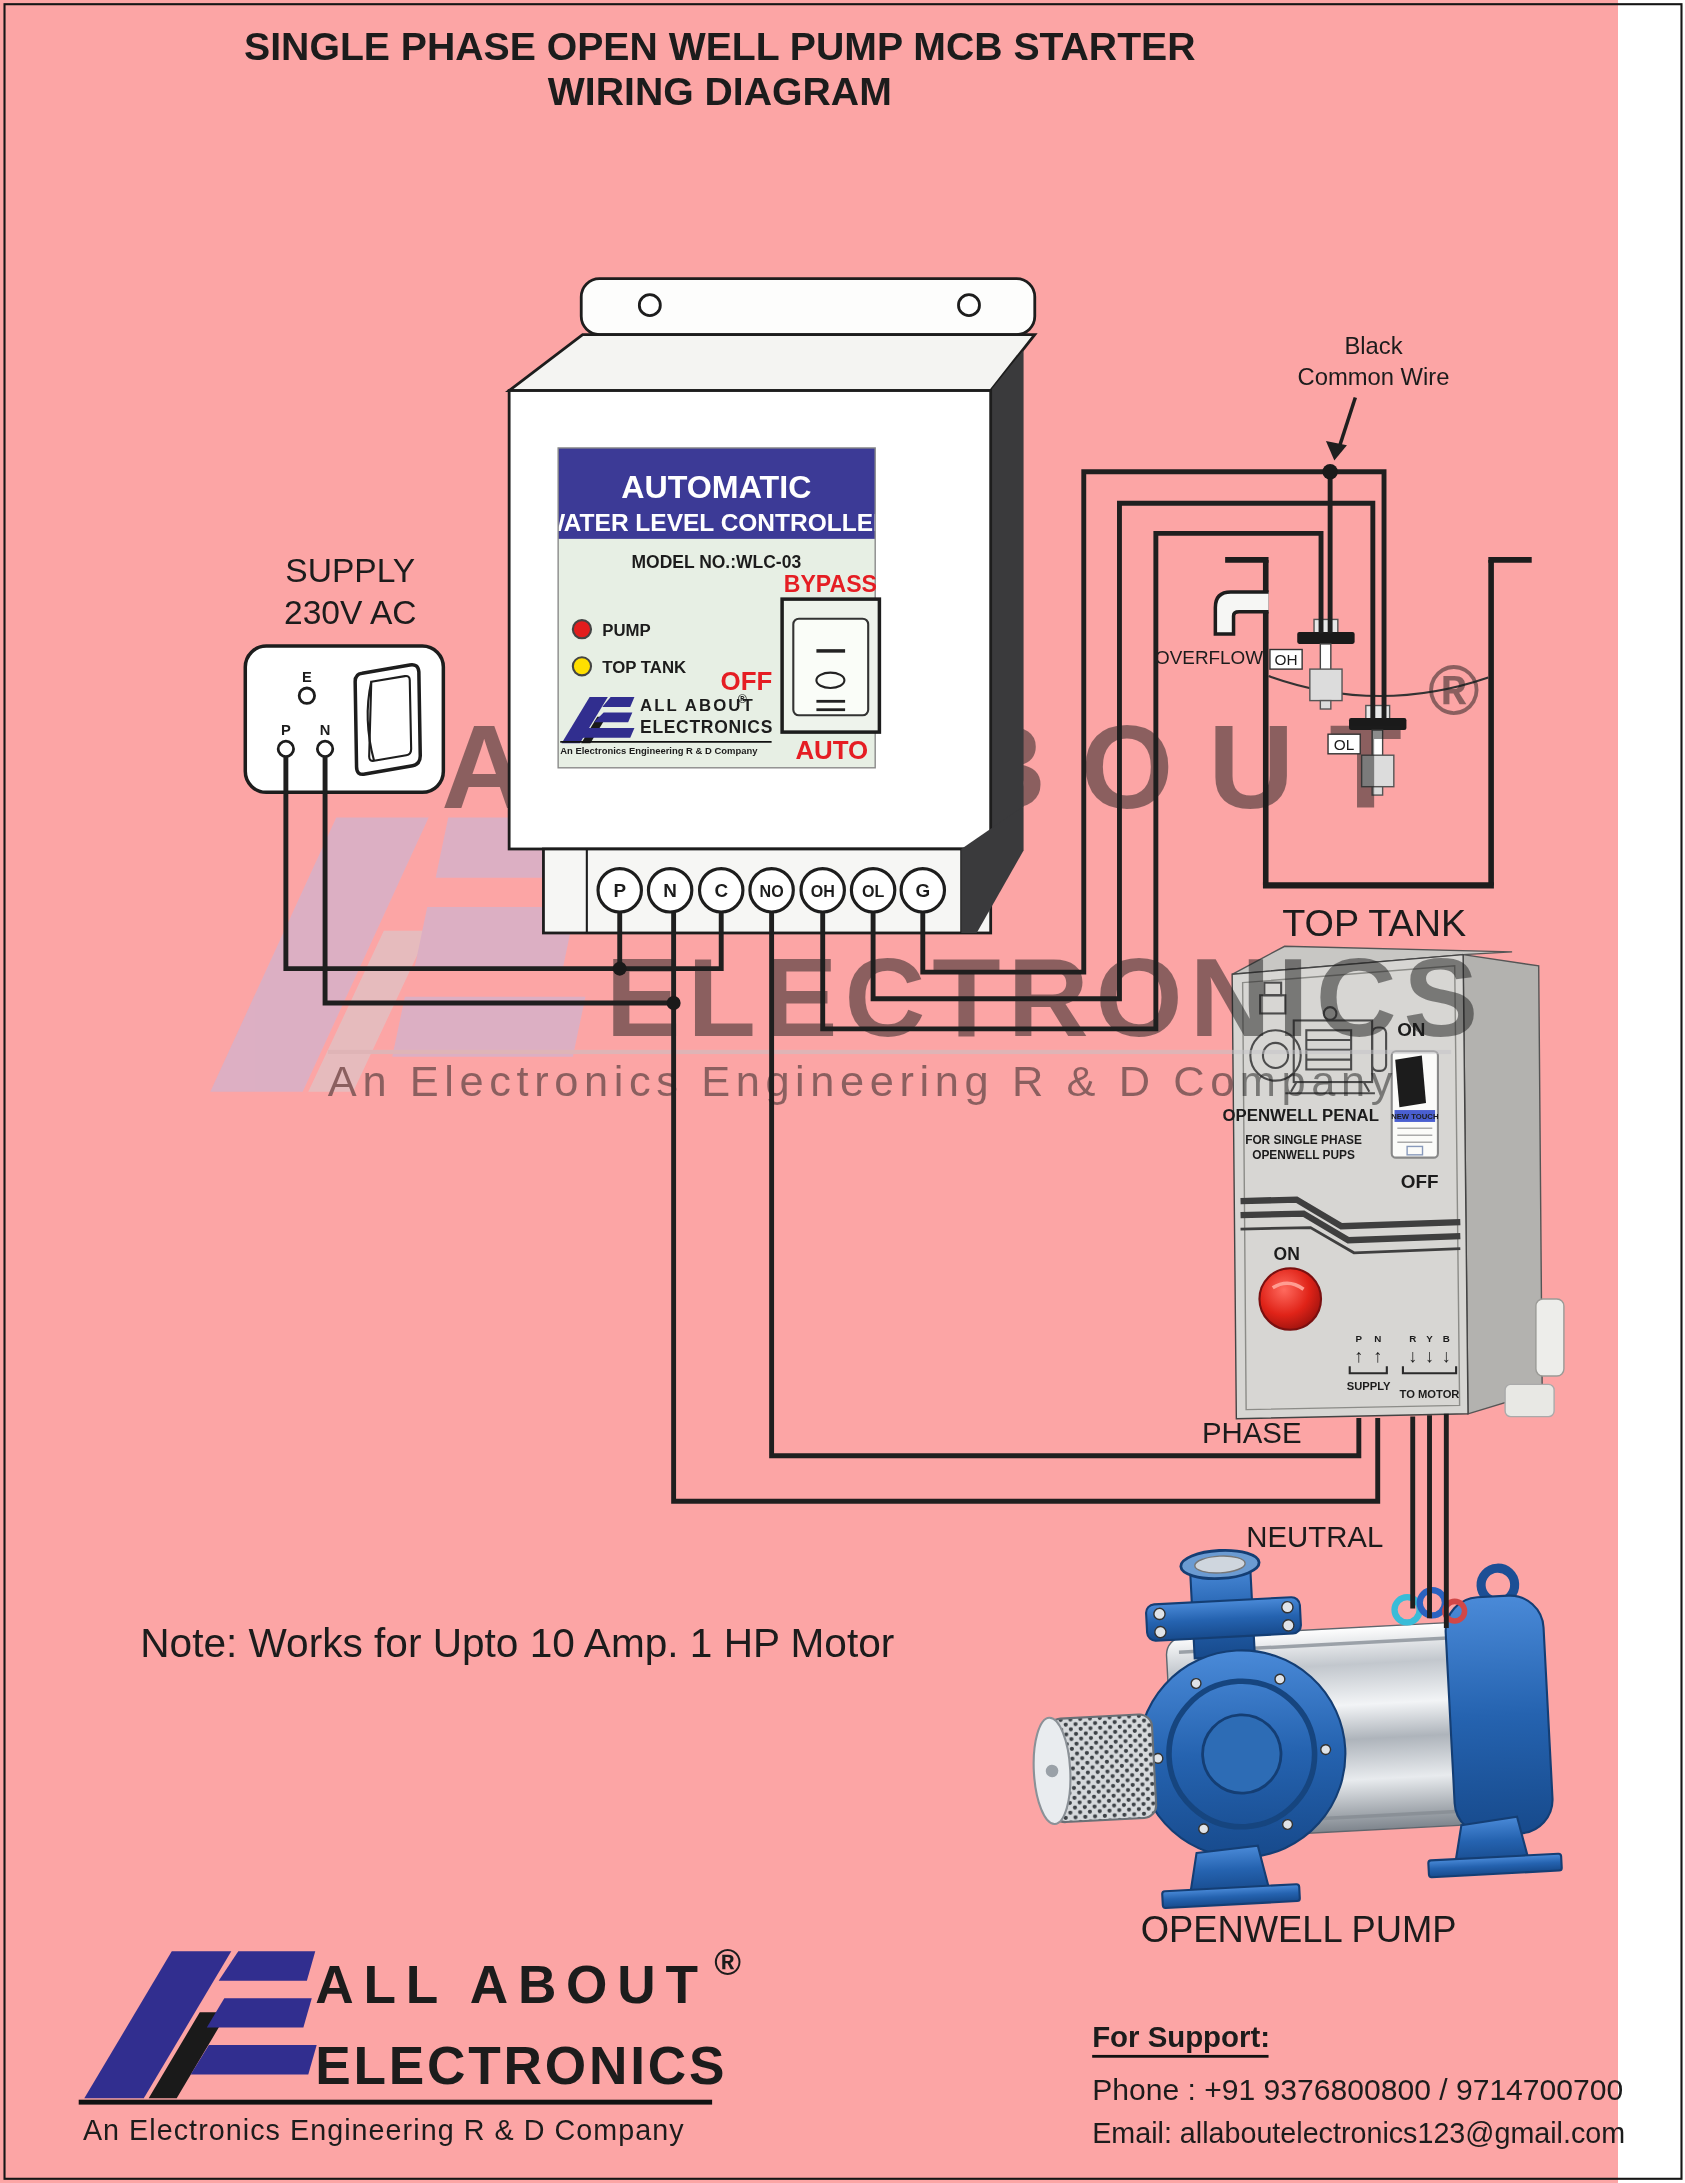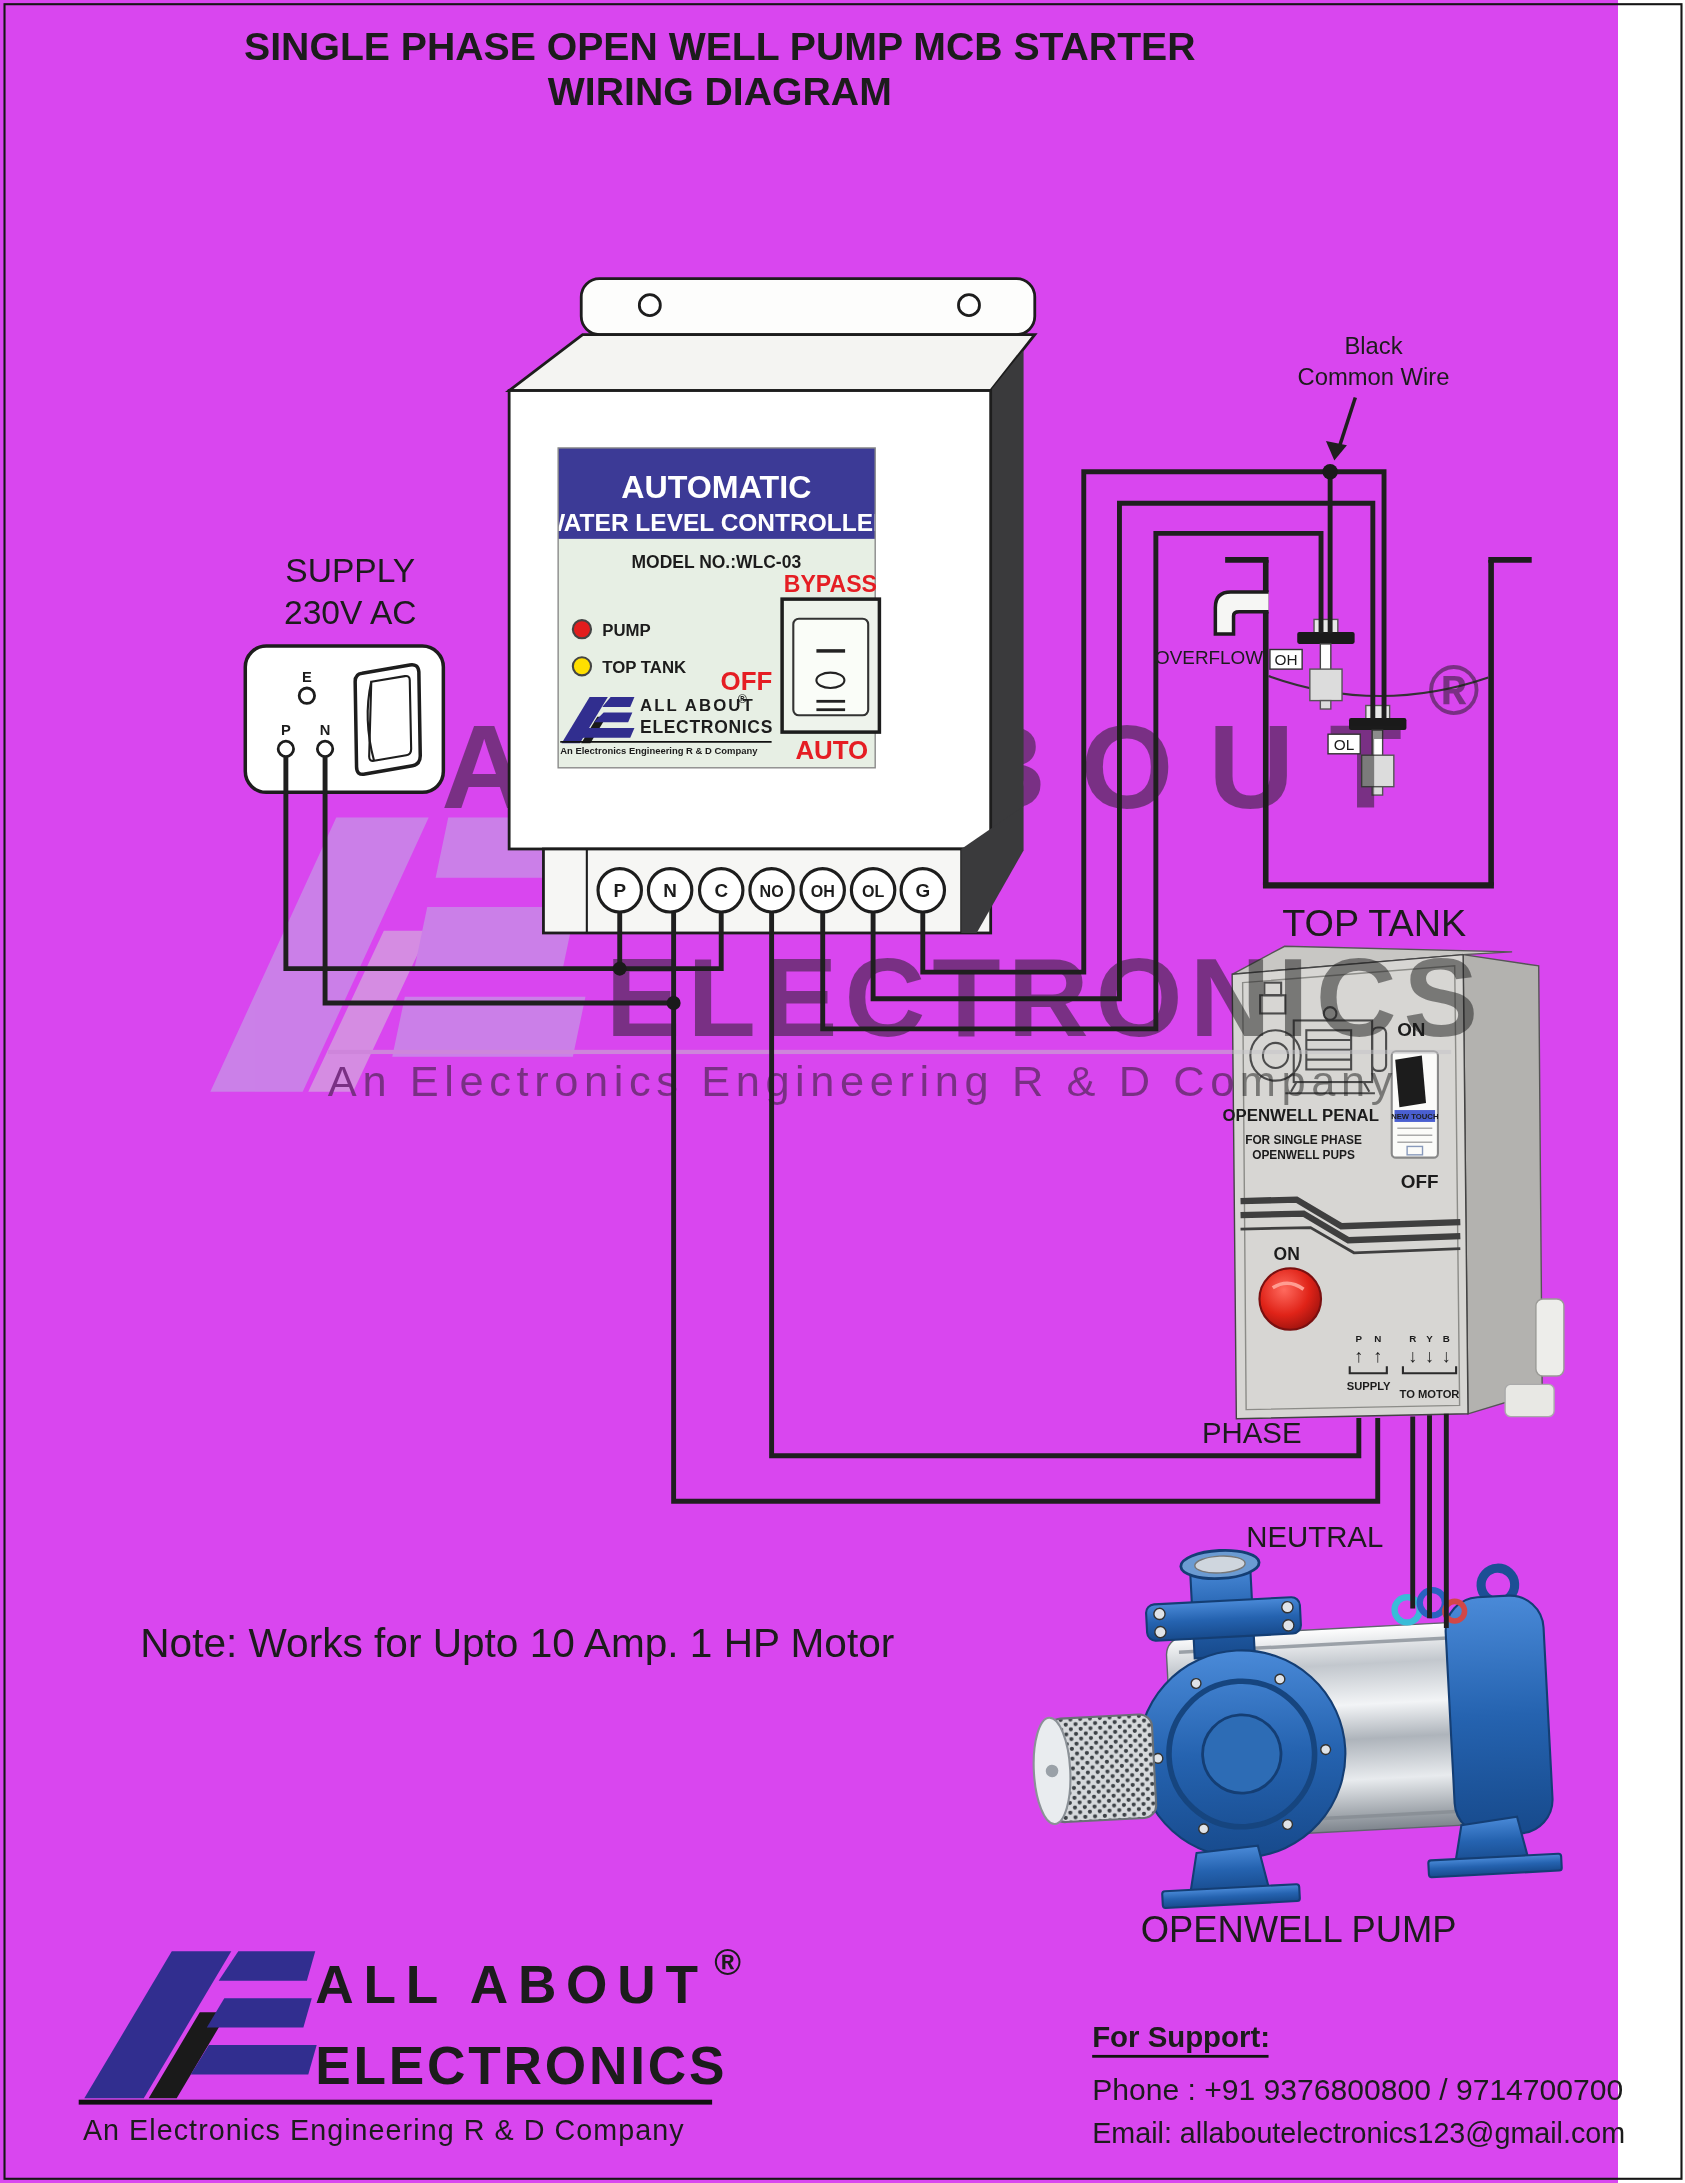--- a/index.html
+++ b/index.html
@@ -1,16 +1,16 @@
 <!DOCTYPE html>
 <html style="font-size:11.2px"><head>
 <meta charset="utf-8">
 <style>
   html,body{margin:0;padding:0;background:#ffffff;}
-  .page{position:relative;width:1618px;height:2183px;background:#d946ef;font-family:"Liberation Sans",sans-serif;}
+  .page{position:relative;width:1618px;height:2183px;background:#fca5a5;font-family:"Liberation Sans",sans-serif;}
   svg{display:block;}
   text{font-family:"Liberation Sans",sans-serif;fill:#1c1c1c;}
   .bold{font-weight:bold;}
   .red{fill:#e51d23;}
   .white{fill:#ffffff;}
   .wm{opacity:0.5;}
 </style>
 </head>
 <body>
 

